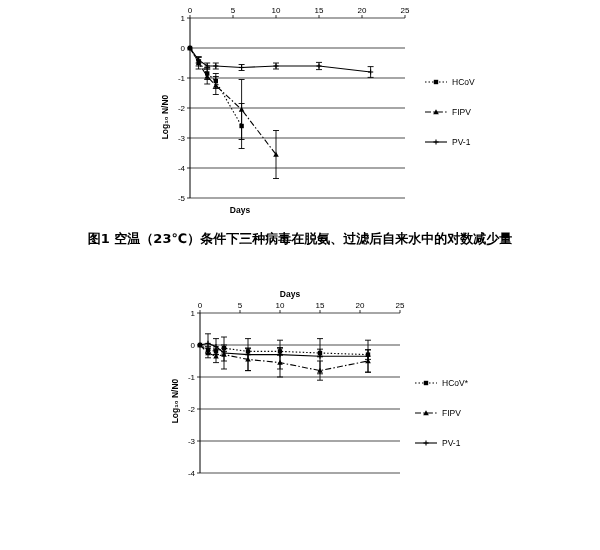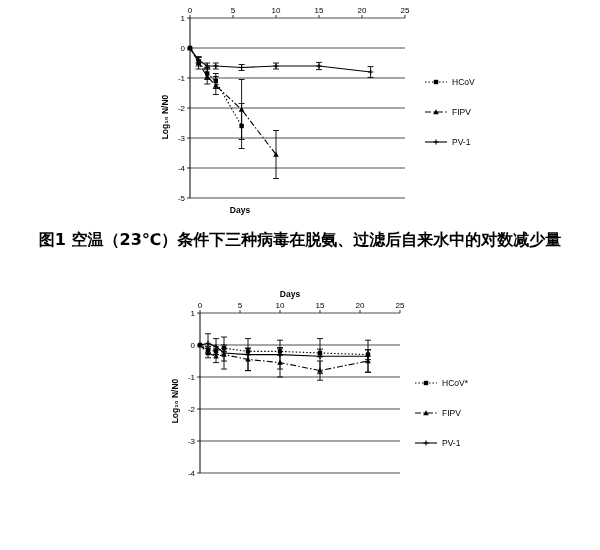--- a/index.html
+++ b/index.html
@@ -26,21 +26,21 @@
   .chart-area {
     position: relative;
     margin: 0 auto;
   }
   .chart-svg {
     display: block;
   }
   .caption {
     text-align: center;
     font-family: "DejaVu Sans", sans-serif;
-    font-size: 16px;
+    font-size: 13px;
     font-weight: bold;
     color: #000;
     letter-spacing: 0px;
   }
   #fig1-caption { position: absolute; top: 230px; left: 0; width: 600px; }
   .tick-label { font-family: "Liberation Sans", sans-serif; font-size: 8px; fill: #000; }
   .axis-title { font-family: "Liberation Sans", sans-serif; font-size: 8.5px; font-weight: bold; fill: #000; }
   .legend-label { font-family: "Liberation Sans", sans-serif; font-size: 8.5px; fill: #000; }
   .series-line { fill: none; stroke: #000; stroke-width: 1.1; }
   .err-bar { stroke: #000; stroke-width: 0.9; }

